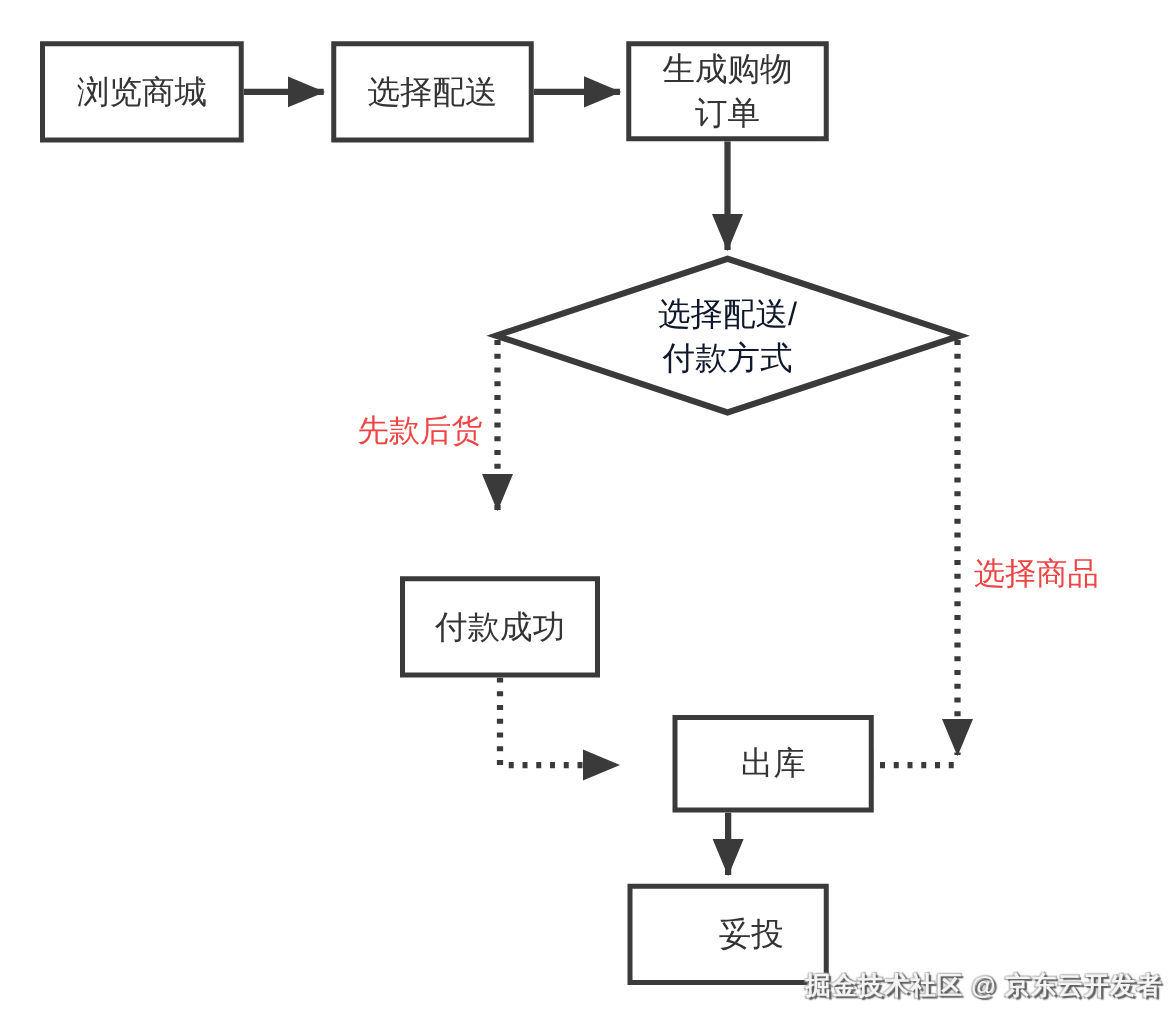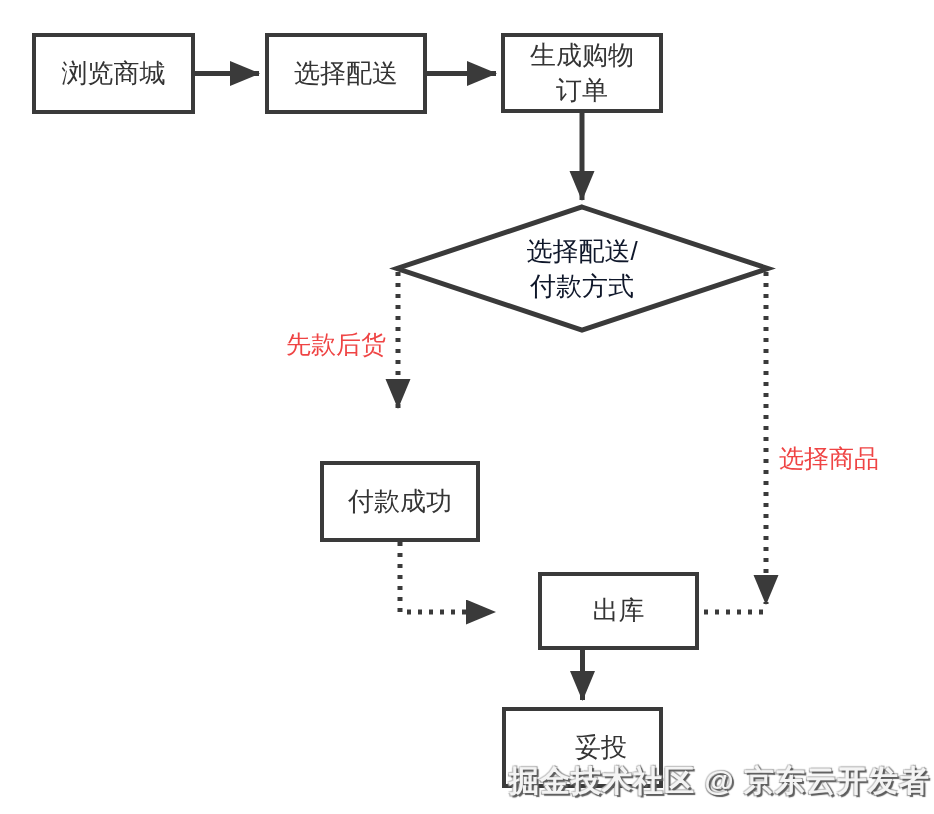--- a/index.html
+++ b/index.html
@@ -61,21 +61,21 @@
     font-size: 25px;
     color: #ef4444;
     z-index: 2;
   }
   .el-left  { left: 286px; top: 328px; }
   .el-right { left: 779px; top: 442px; }
   .watermark {
     position: absolute;
     right: 4px;
     bottom: 12px;
-    font-size: 30px;
+    font-size: 20px;
     font-weight: bold;
     letter-spacing: 1px;
     color: #f4f4f4;
     text-shadow: 2px 2px 1px #5c5c5c, -1px -1px 1px #c9c9c9, 1px -1px 1px #9a9a9a, -1px 1px 1px #9a9a9a;
     z-index: 3;
     white-space: nowrap;
   }
 </style>
 </head>
 <body>

